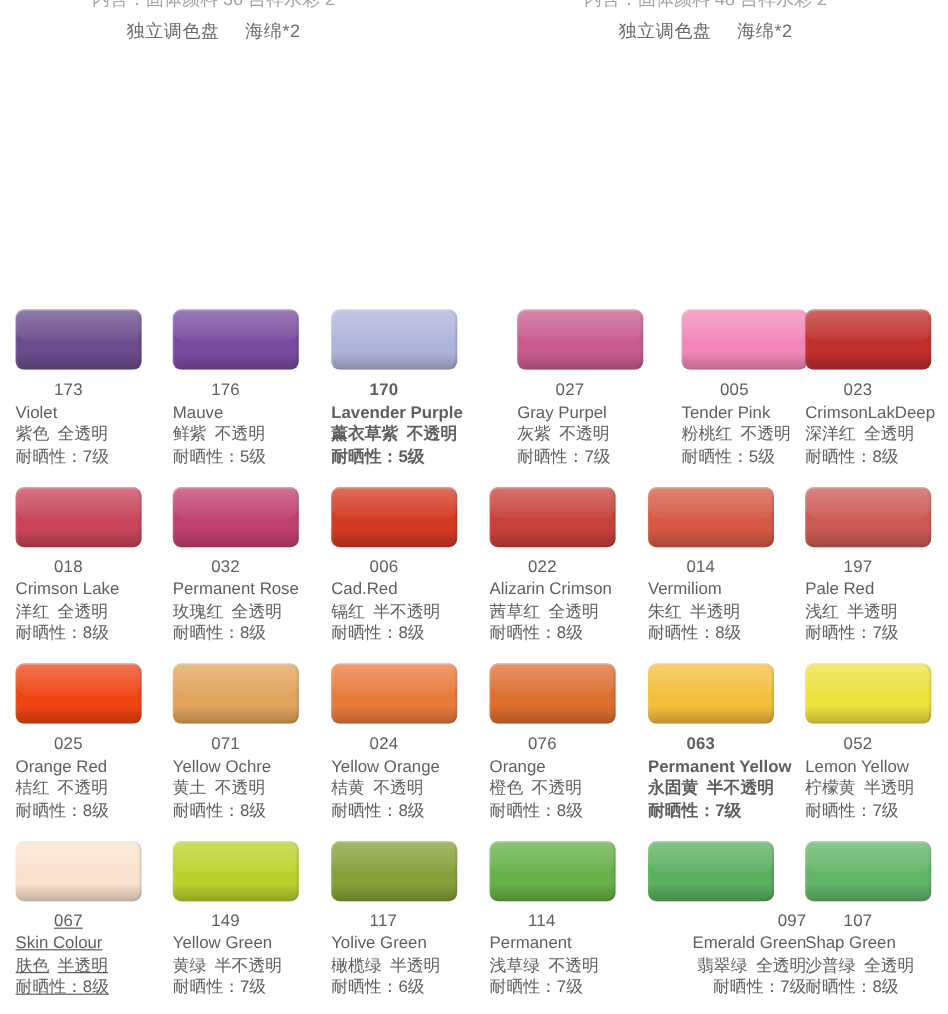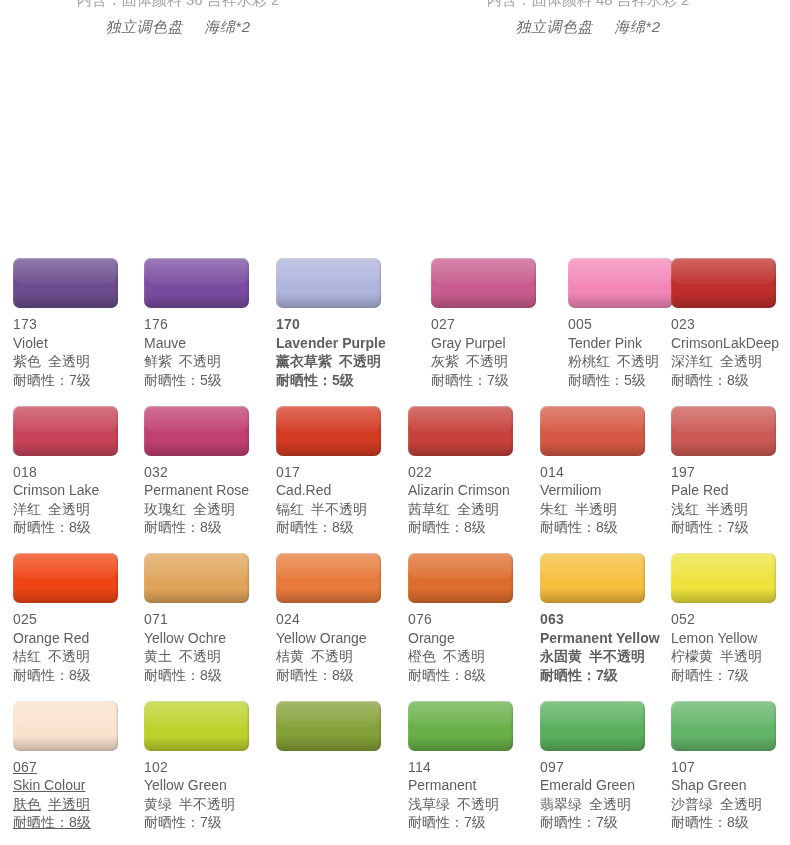--- a/index.html
+++ b/index.html
@@ -37,21 +37,20 @@
   .header-col.right { left: 418px; top: -14px; }
   .header-line1 {
     display: block;
     white-space: nowrap;
     opacity: .62;
   }
   .header-line2 {
     display: block;
     white-space: nowrap;
     letter-spacing: .5px;
-    font-style: italic;
   }
   .hdr-gap { display: inline-block; width: 12px; }
 
   
   .grid {
     position: absolute;
     top: 258px;
     left: 0;
     width: 790px;
   }
@@ -97,21 +96,21 @@
     pointer-events: none;
   }
 
   .info {
     margin-top: 7px;
     font-size: 14px;
     line-height: 18.5px;
     color: #5e5e5e;
     white-space: nowrap;
   }
-  .info .code { display: block; letter-spacing: .2px; }
+  .info .code { display: block; letter-spacing: .2px; margin-left: 32px; }
   .info .name-en { display: block; }
   .info .name-cn { display: block; }
   .info .light { display: block; }
   .gap-sm { display: inline-block; width: 7px; }
 </style>
 </head>
 <body>
 
 <div class="header">
   <div class="header-col left">
@@ -240,21 +239,21 @@
           <span class="light">耐晒性：8级</span>
         </div>
       </div>
       <div class="cell" style="left: 276px;">
         <div class="swatch" style="background: rgb(211, 58, 34);">
           <span class="gloss"></span>
           <span class="shade"></span>
           <span class="edge"></span>
         </div>
         <div class="info">
-          <span class="code">017</span>
+          <span class="code">006</span>
           <span class="name-en">Cad.Red</span>
           <span class="name-cn"><span class="">镉红</span><span class="gap-sm"></span><span class="">半不透明</span></span>
           <span class="light">耐晒性：8级</span>
         </div>
       </div>
       <div class="cell" style="left: 408px;">
         <div class="swatch" style="background: rgb(198, 65, 58);">
           <span class="gloss"></span>
           <span class="shade"></span>
           <span class="edge"></span>
@@ -387,47 +386,53 @@
           <span class="light">耐晒性：8级</span>
         </div>
       </div>
       <div class="cell" style="left: 144px;">
         <div class="swatch" style="background: rgb(188, 210, 44);">
           <span class="gloss"></span>
           <span class="shade"></span>
           <span class="edge"></span>
         </div>
         <div class="info">
-          <span class="code">102</span>
+          <span class="code">149</span>
           <span class="name-en">Yellow Green</span>
           <span class="name-cn"><span class="">黄绿</span><span class="gap-sm"></span><span class="">半不透明</span></span>
           <span class="light">耐晒性：7级</span>
         </div>
       </div>
       <div class="cell" style="left: 276px;">
         <div class="swatch" style="background: rgb(132, 160, 56);">
           <span class="gloss"></span>
           <span class="shade"></span>
           <span class="edge"></span>
+        </div>
+        <div class="info">
+          <span class="code">117</span>
+          <span class="name-en">Yolive Green</span>
+          <span class="name-cn"><span class="">橄榄绿</span><span class="gap-sm"></span><span class="">半透明</span></span>
+          <span class="light">耐晒性：6级</span>
         </div>
       </div>
       <div class="cell" style="left: 408px;">
         <div class="swatch" style="background: rgb(103, 176, 71);">
           <span class="gloss"></span>
           <span class="shade"></span>
           <span class="edge"></span>
         </div>
         <div class="info">
           <span class="code">114</span>
           <span class="name-en">Permanent</span>
           <span class="name-cn"><span class="">浅草绿</span><span class="gap-sm"></span><span class="">不透明</span></span>
           <span class="light">耐晒性：7级</span>
         </div>
       </div>
-      <div class="cell" style="left: 540px;">
+      <div class="cell" style="left: 540px; text-align: right;">
         <div class="swatch" style="background: rgb(91, 176, 94);">
           <span class="gloss"></span>
           <span class="shade"></span>
           <span class="edge"></span>
         </div>
         <div class="info">
           <span class="code">097</span>
           <span class="name-en">Emerald Green</span>
           <span class="name-cn"><span class="">翡翠绿</span><span class="gap-sm"></span><span class="">全透明</span></span>
           <span class="light">耐晒性：7级</span>

